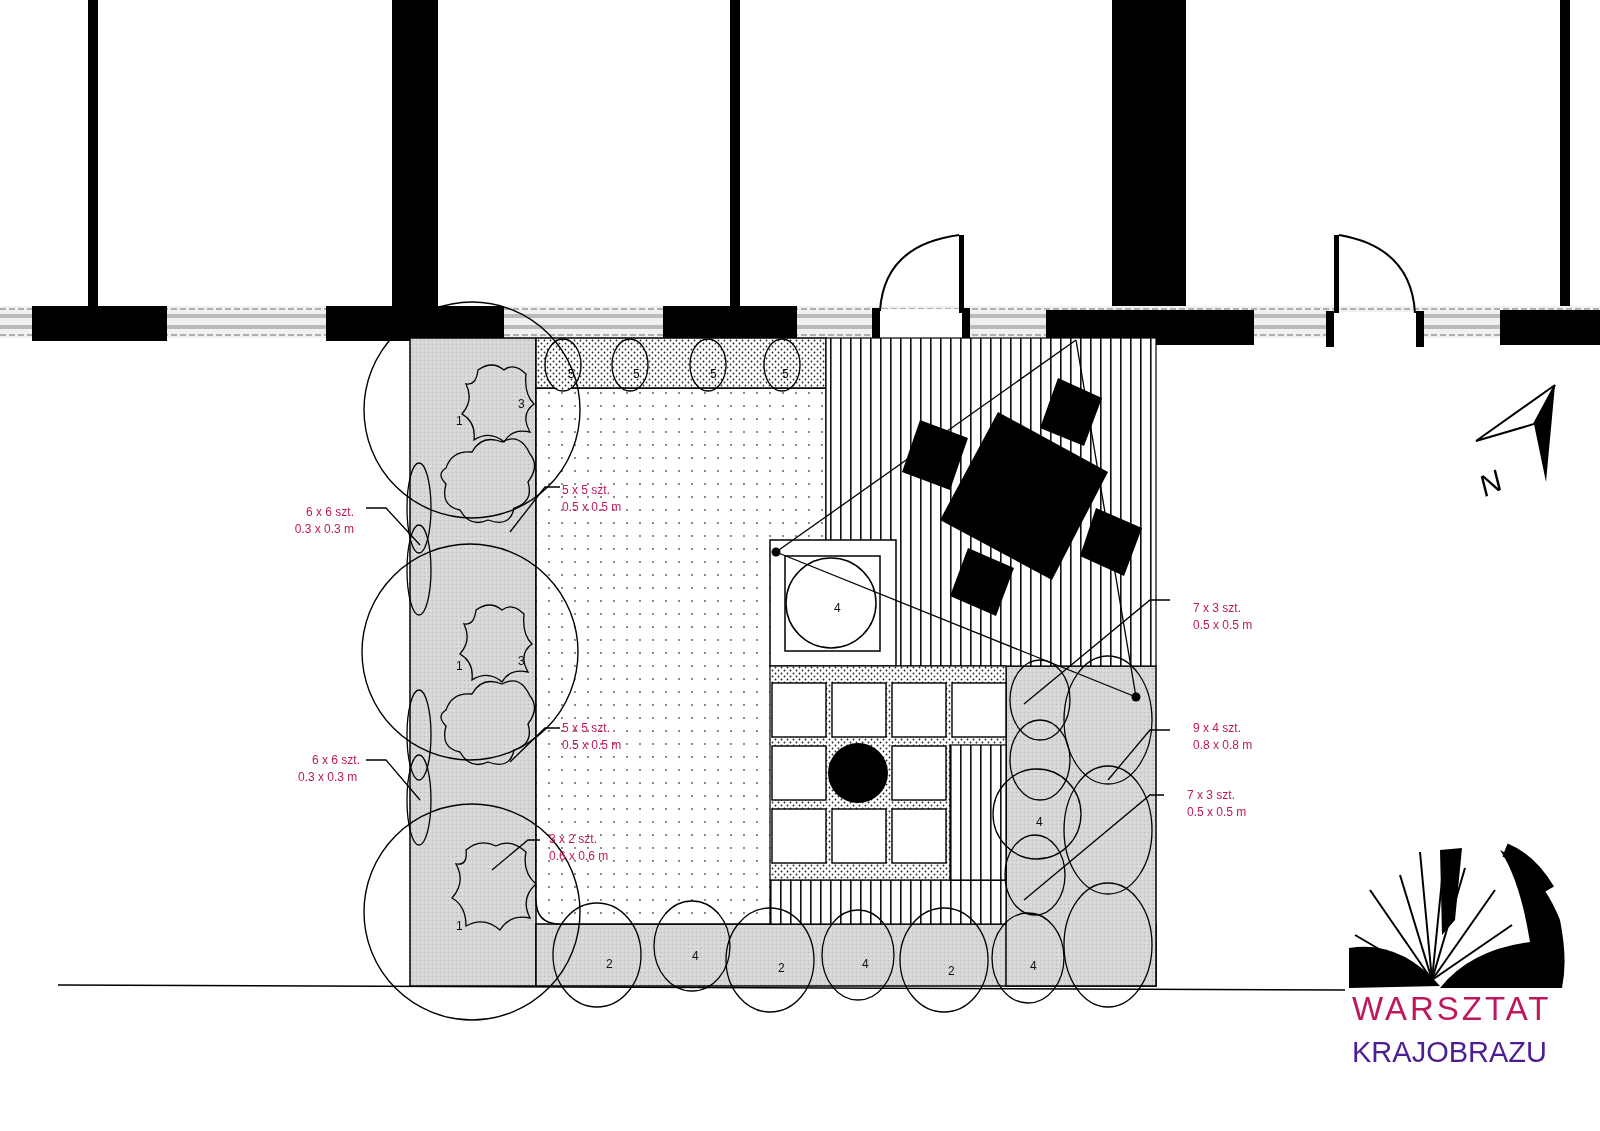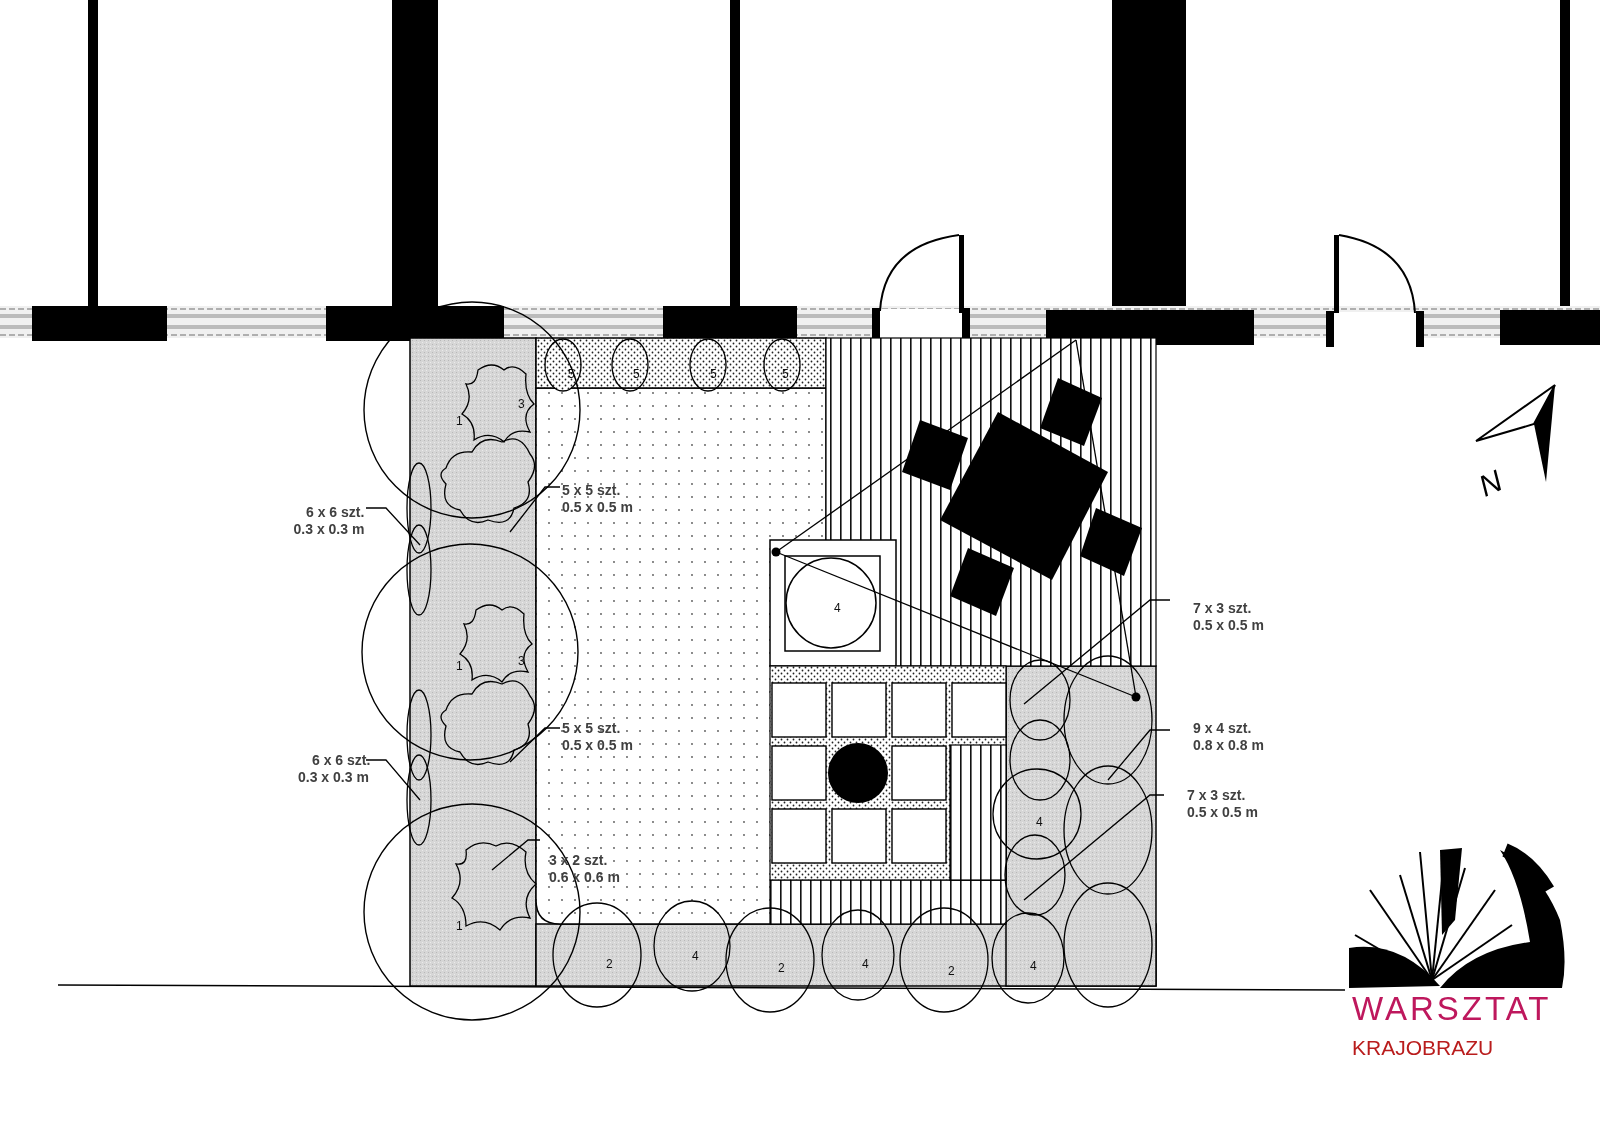--- a/index.html
+++ b/index.html
@@ -1,21 +1,21 @@
 <!DOCTYPE html>
 <html><head>
 <meta charset="utf-8">
 <style>
   html, body { margin:0; padding:0; background:#ffffff; }
   body { width:1600px; height:1131px; position:relative; overflow:hidden; font-family:"Liberation Sans", sans-serif; }
   #plan { position:absolute; left:0; top:0; }
-  .label { position:absolute; font-size:14px; line-height:17px; color:#404040; white-space:nowrap;font-weight:bold; }
+  .label { position:absolute; font-size:12px; line-height:17px; color:#be185d; white-space:nowrap; }
   .num { font-family:"Liberation Sans", sans-serif; font-size:12px; fill:#111; }
   .brand1 { position:absolute; left:1352px; top:990px; font-size:33px; font-weight:normal; letter-spacing:3px; color:#be185d; }
-  .brand2 { position:absolute; left:1352px; top:1036px; font-size:21px; letter-spacing:0px; color:#b91c1c;text-align:center; }
+  .brand2 { position:absolute; left:1352px; top:1036px; font-size:29px; letter-spacing:0px; color:#4c1d95;text-align:center; }
 </style>
 </head>
 <body>
 
 <svg id="plan" width="1600" height="1131" viewBox="0 0 1600 1131" xmlns="http://www.w3.org/2000/svg">
   <defs>
     <pattern id="bedPat" width="4" height="4" patternUnits="userSpaceOnUse">
       <rect width="4" height="4" fill="#d6d6d6"></rect>
       <rect x="0" y="0" width="1" height="1" fill="#b8b8b8"></rect>
       <rect x="2" y="2" width="1" height="1" fill="#ebebeb"></rect>
@@ -224,21 +224,21 @@
   <div>0.5 x 0.5 m</div>
 </div>
 <div class="label" style="left:298px;top:752px;">
   <div style="padding-left:14px">6 x 6 szt.</div>
   <div>0.3 x 0.3 m</div>
 </div>
 <div class="label" style="left:562px;top:720px;">
   <div>5 x 5 szt.</div>
   <div>0.5 x 0.5 m</div>
 </div>
-<div class="label" style="left:549px;top:852px;">
+<div class="label" style="left:549px;top:831px;">
   <div>3 x 2 szt.</div>
   <div>0.6 x 0.6 m</div>
 </div>
 <div class="label" style="left:1193px;top:600px;">
   <div>7 x 3 szt.</div>
   <div>0.5 x 0.5 m</div>
 </div>
 <div class="label" style="left:1193px;top:720px;">
   <div>9 x 4 szt.</div>
   <div>0.8 x 0.8 m</div>

